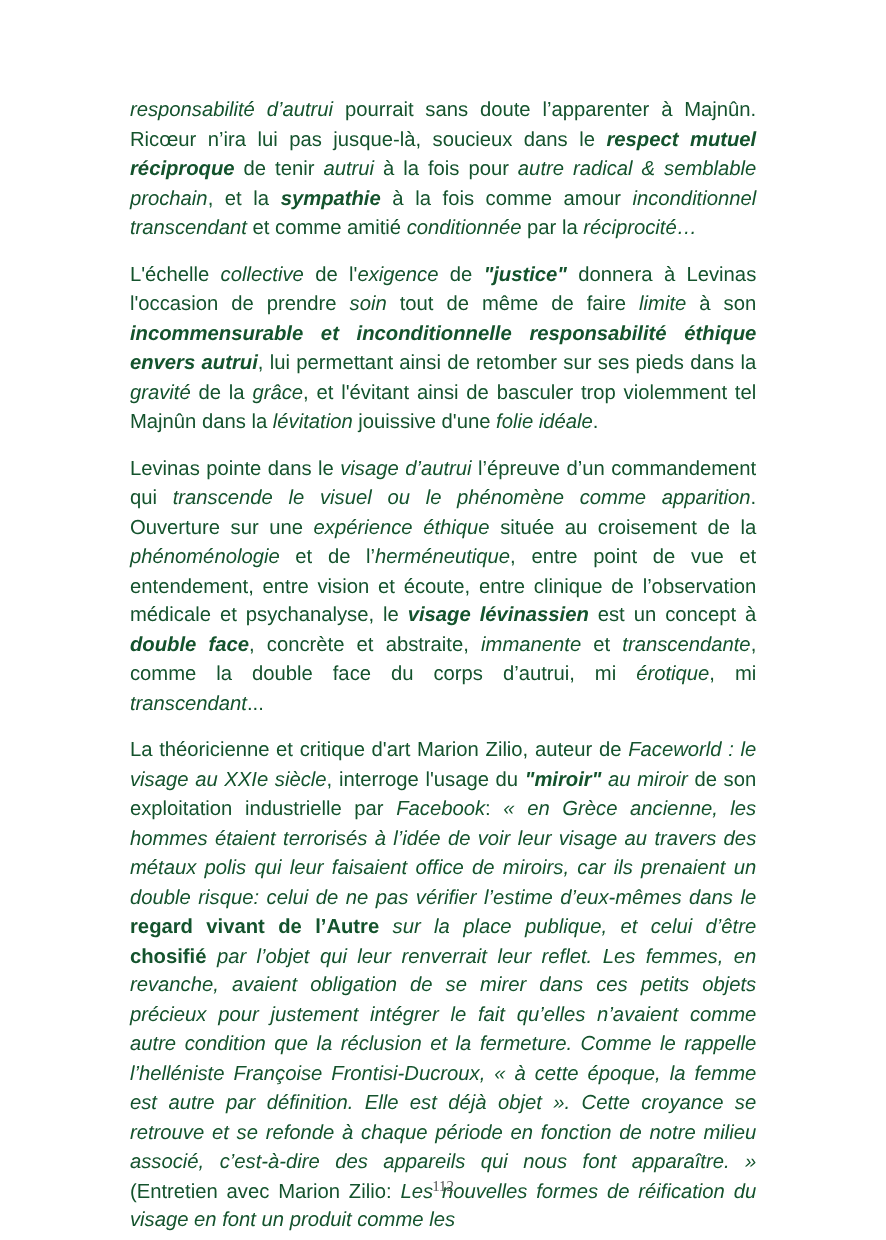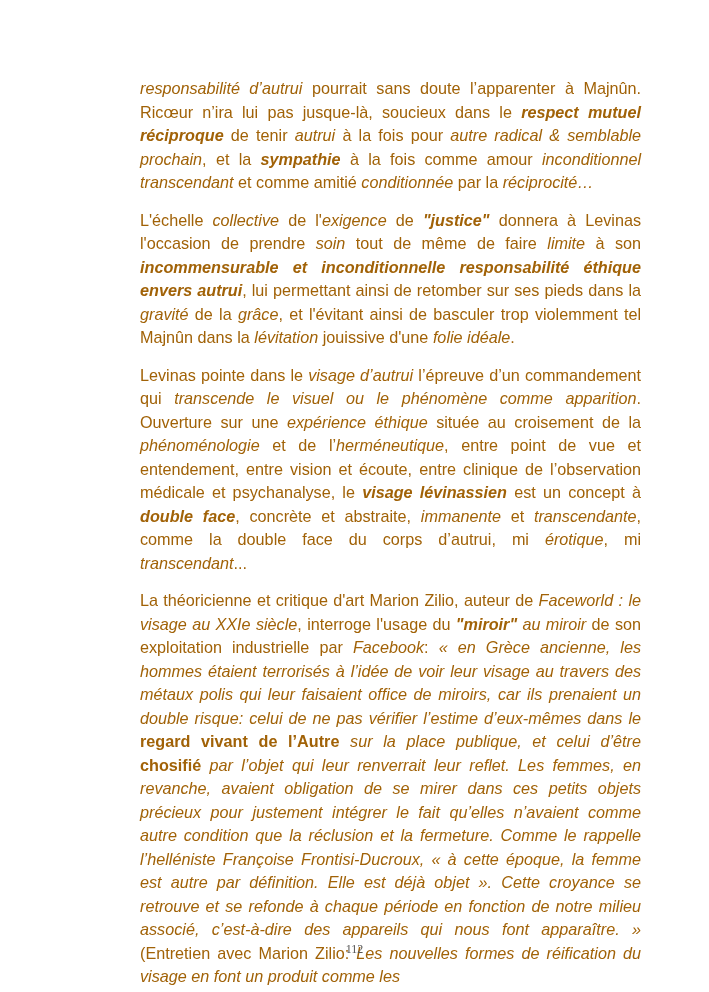--- a/index.html
+++ b/index.html
@@ -1,22 +1,21 @@
 <!DOCTYPE html>
 <html><head>
 <meta charset="utf-8">
 <style>
   html, body { margin: 0; padding: 0; background: #ffffff; }
   body { width: 709px; height: 992px; position: relative; overflow: hidden; }
   .page {
     position: absolute; left: 104px; top: 77px; width: 501px;
     font-family: "Liberation Sans", sans-serif;
-    font-size: 16.2px; line-height: 23.5px; color: #a16207;
+    font-size: 16.2px; line-height: 23.5px; color: #14532d;
     text-align: justify;
-    margin-left: 36px;
   }
   .page p { margin: 0 0 14px 0; }
   .page p.last { margin-bottom: 0; }
   i, em { font-style: italic; }
   b { font-weight: bold; }
   .pagenum {
     position: absolute; left: 0; width: 709px; top: 942px; text-align: center;
     font-family: "Liberation Serif", serif; font-size: 12px; color: #555;
   }
 </style>

